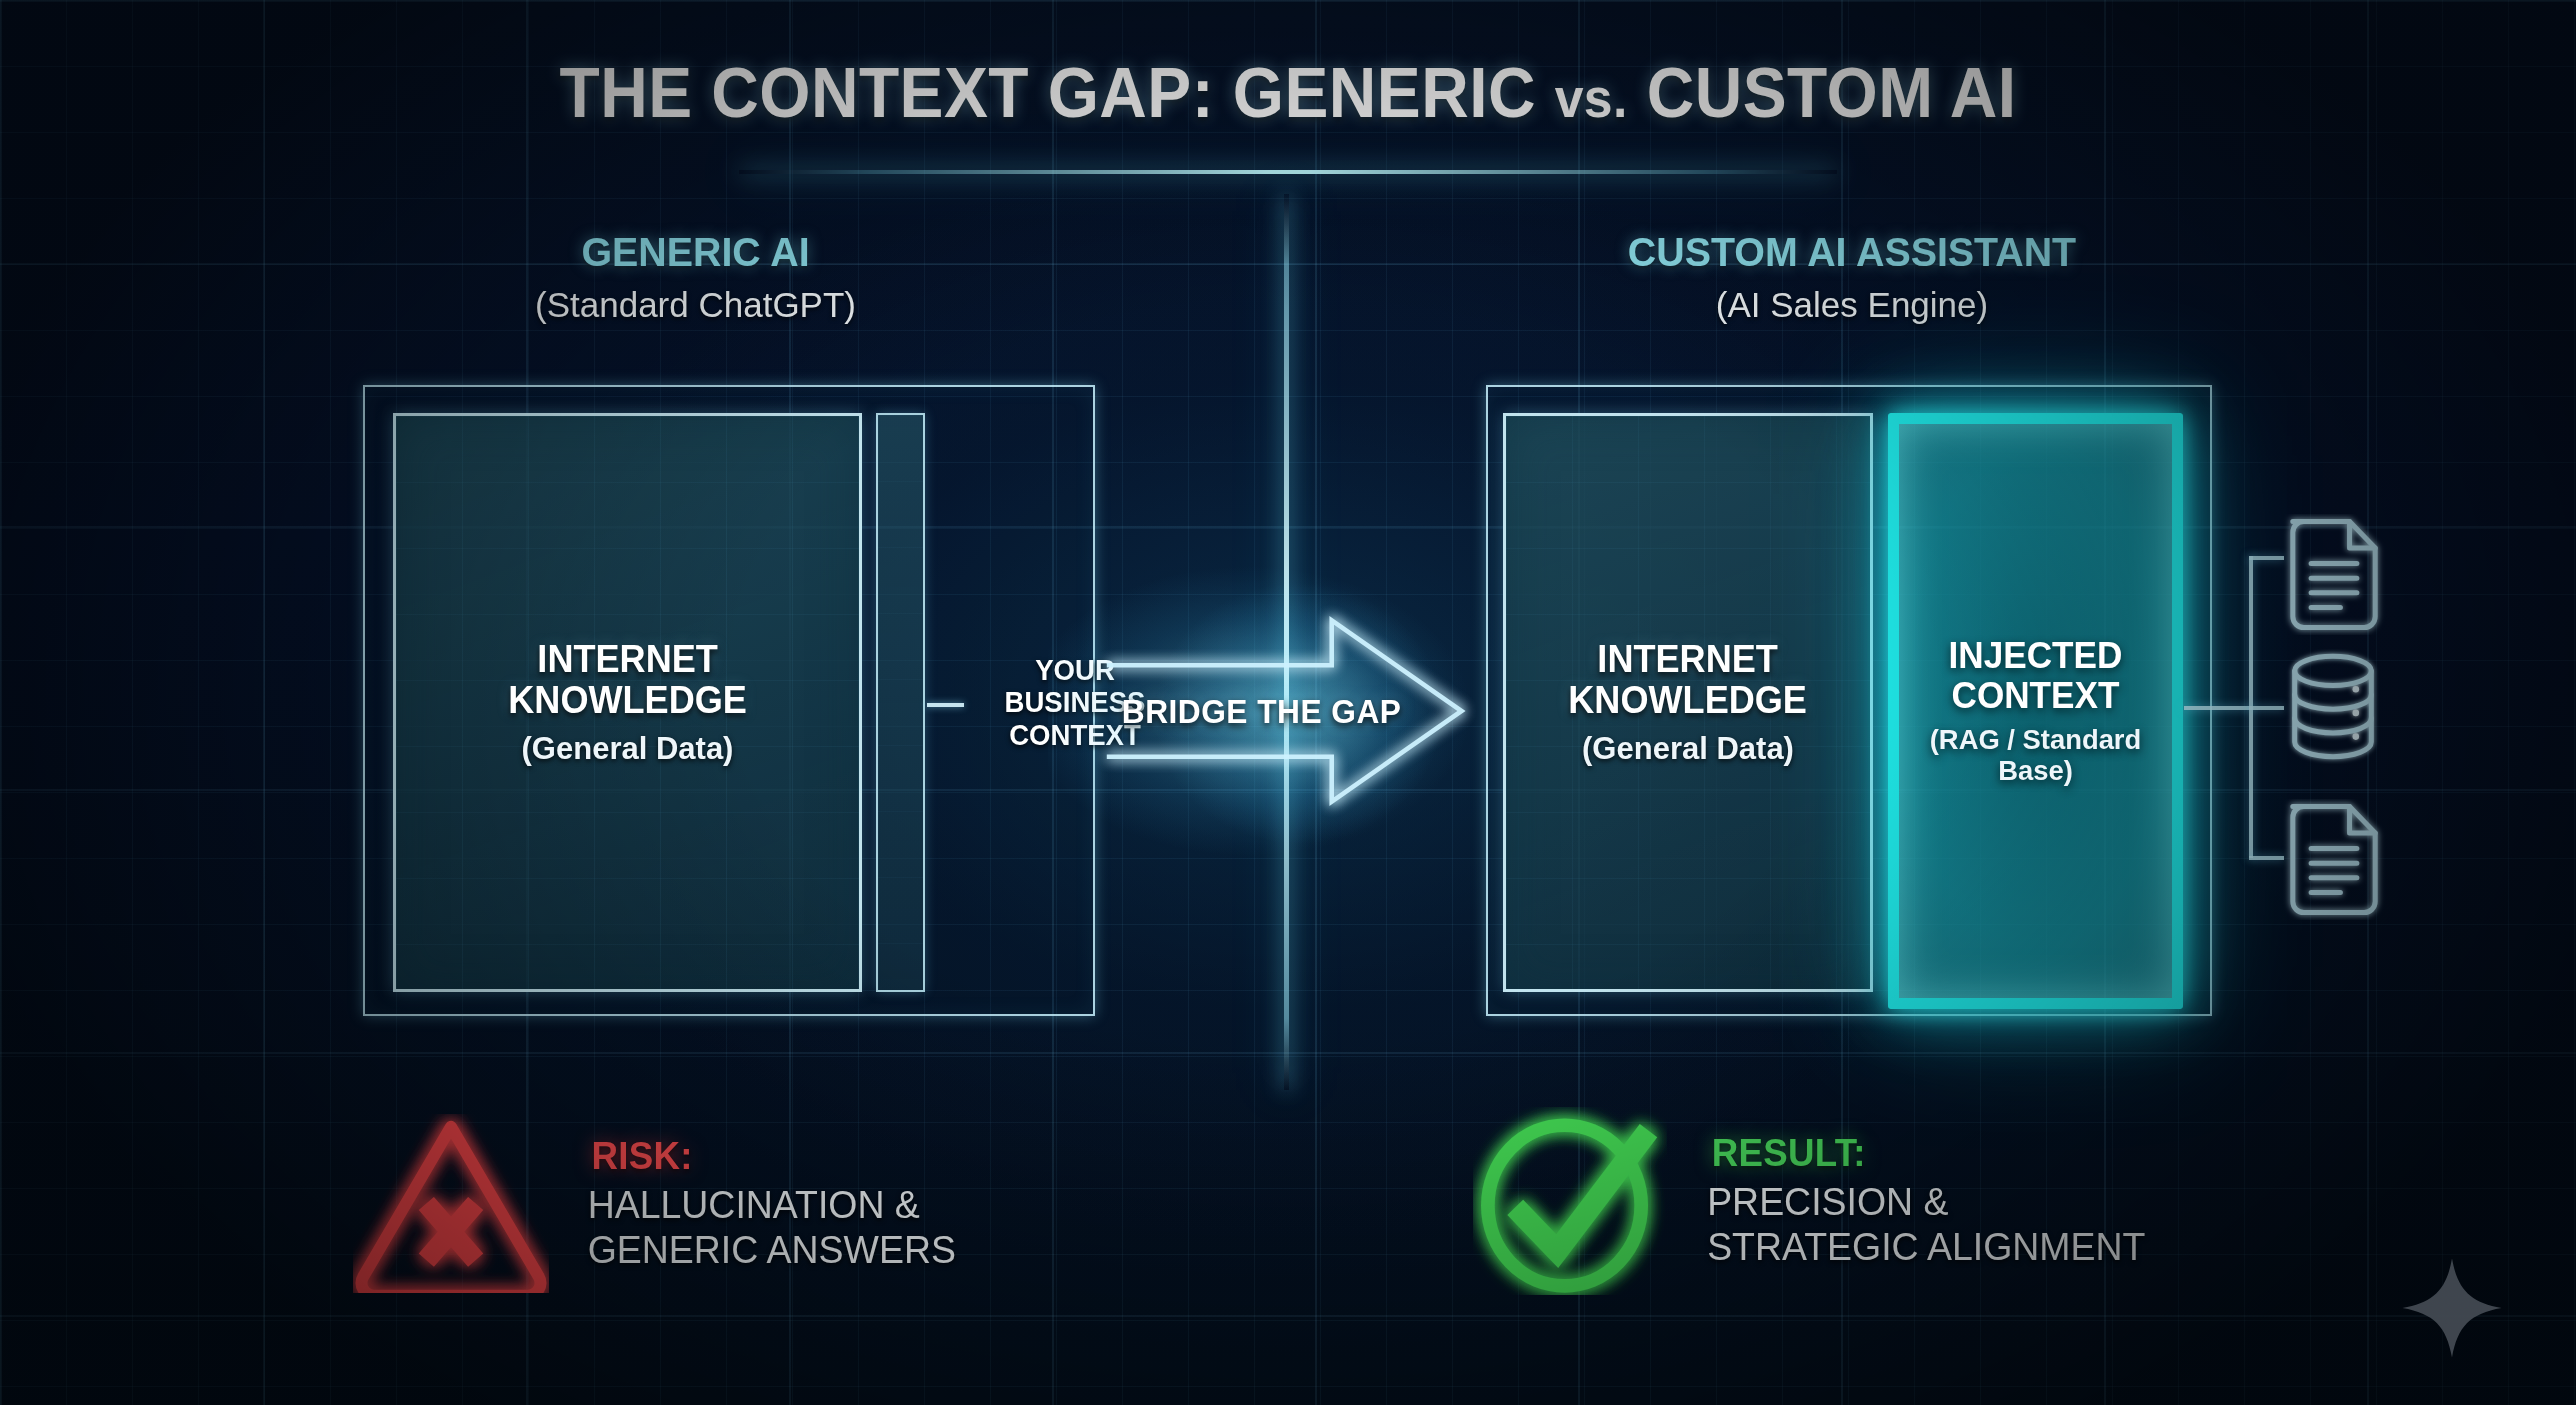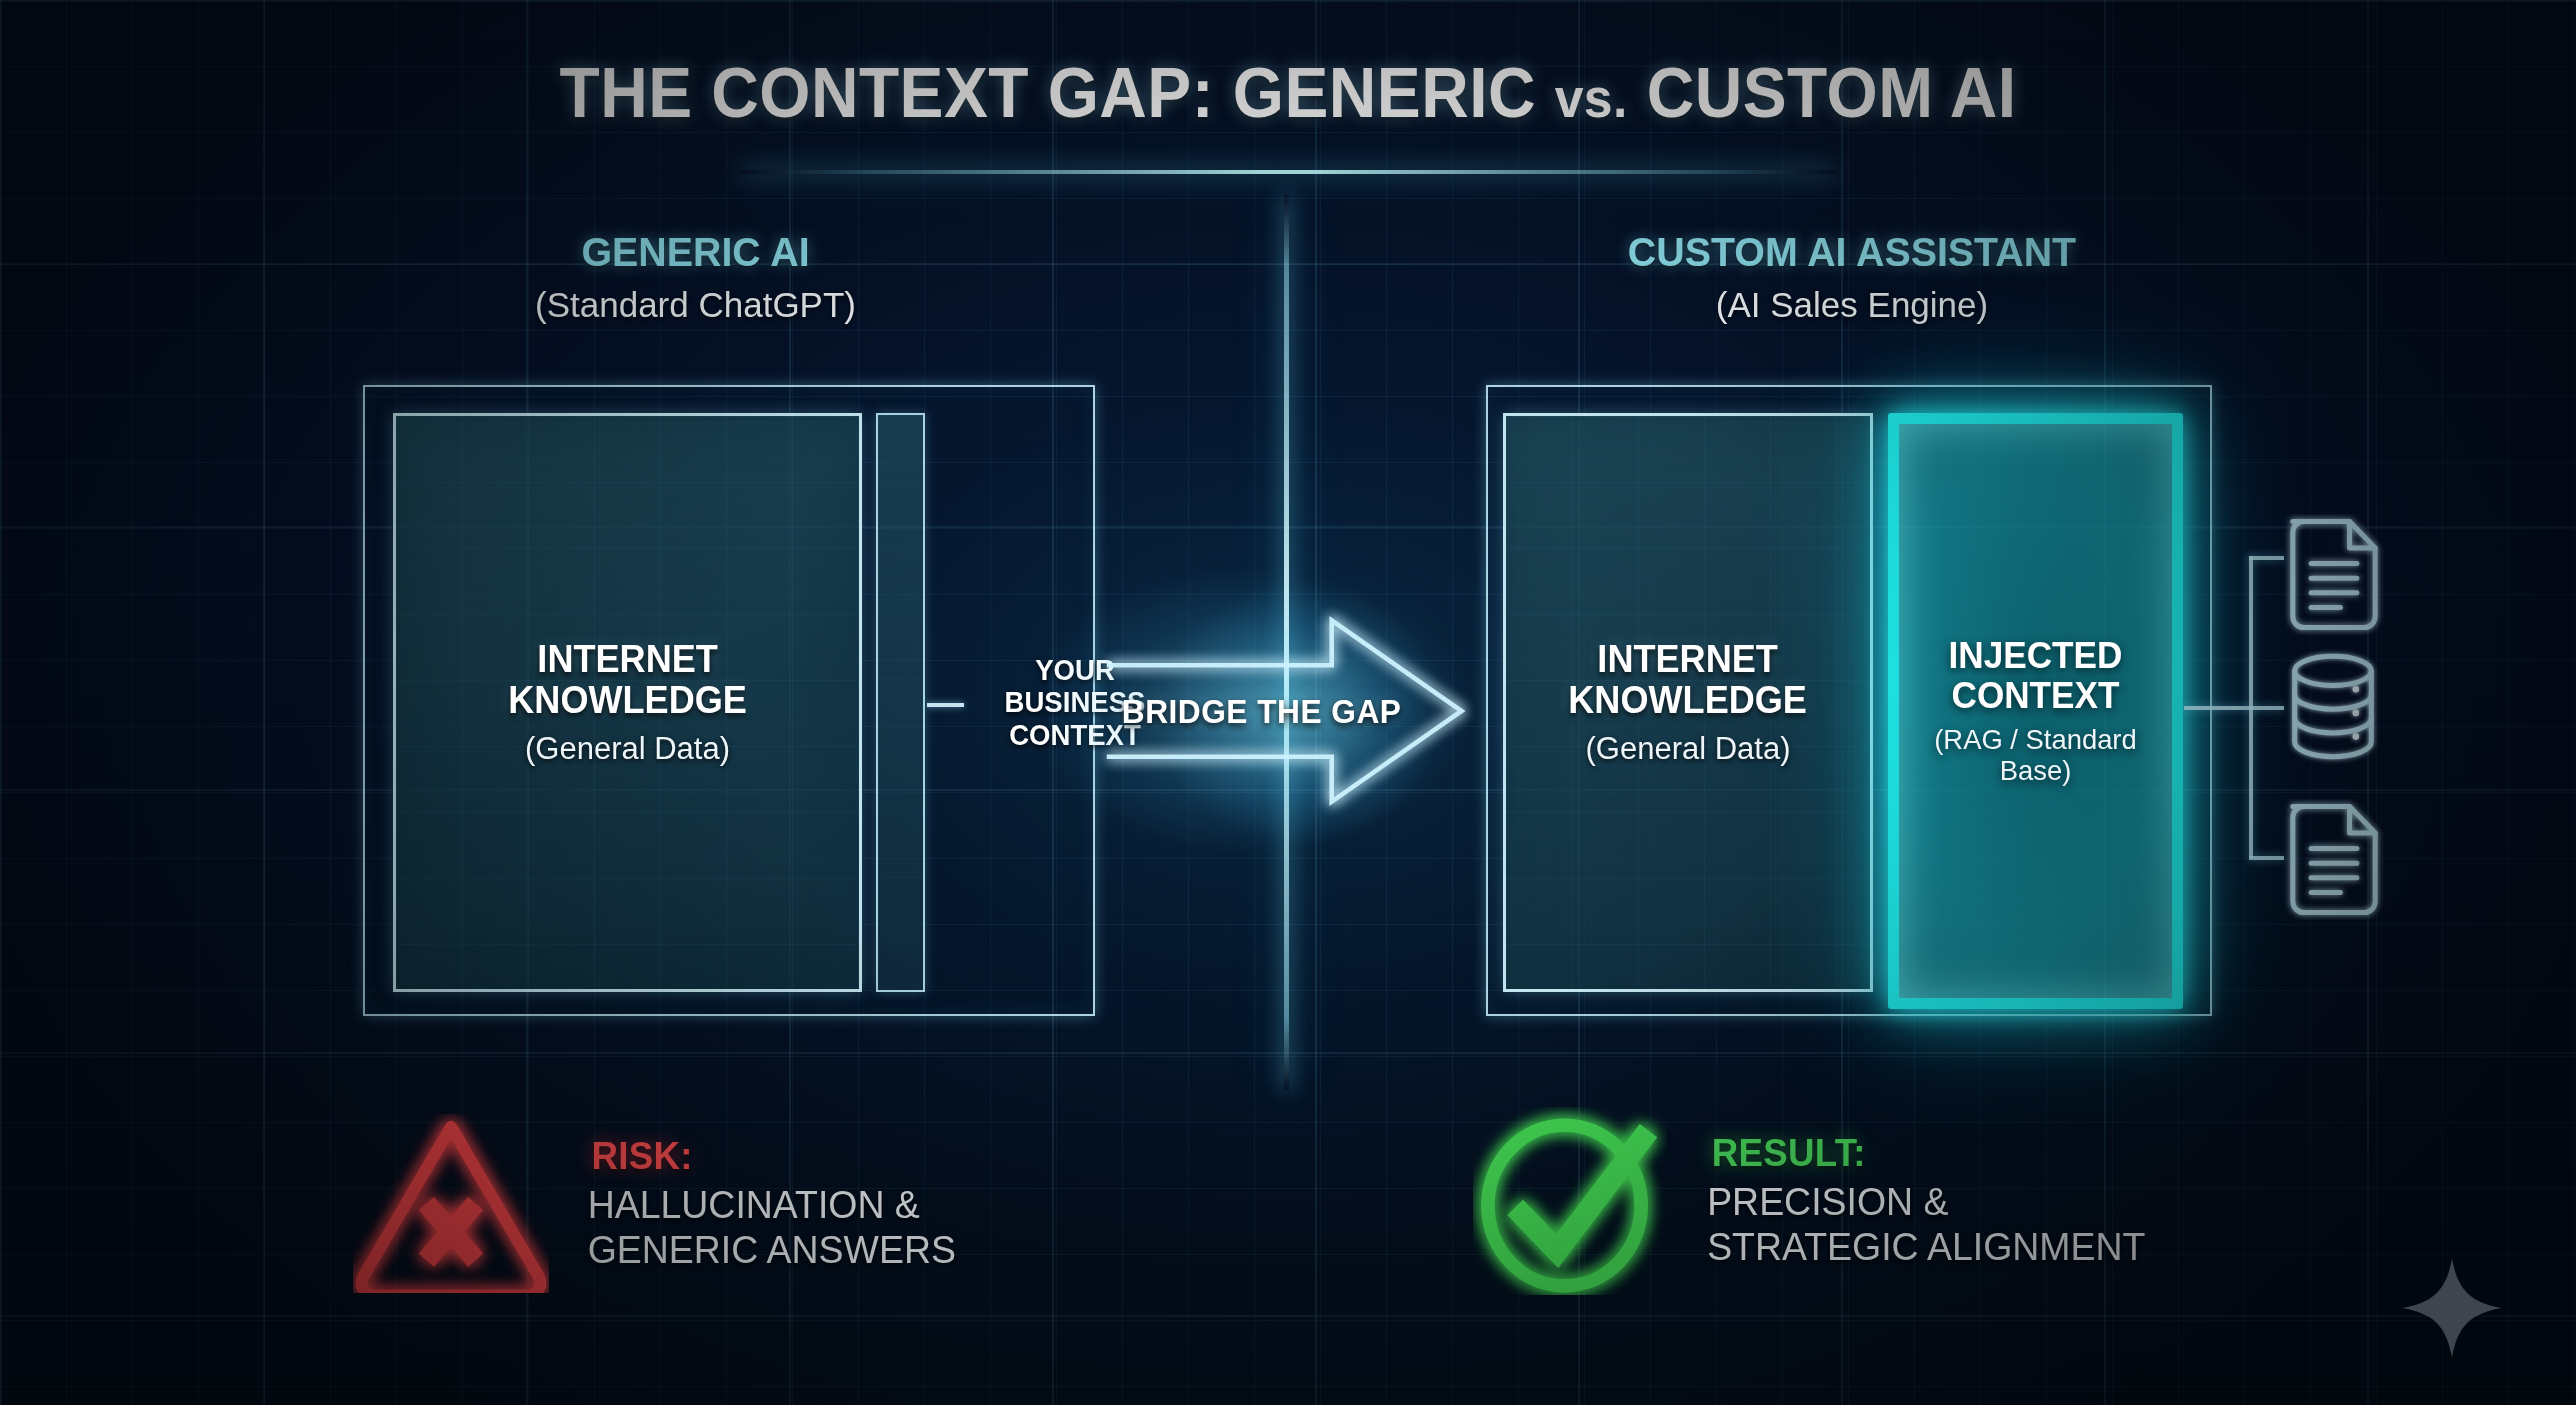--- a/index.html
+++ b/index.html
@@ -102,21 +102,21 @@
 
   .box-label {
     position:relative; z-index:2; text-align:center;
     font-size:38px; font-weight:bold; color:#ffffff;
     line-height:1.08; transform:scaleX(0.95);
     text-shadow:0 2.7px 6.4px rgba(0,0,0,0.85), 0 0 14.6px rgba(150,220,245,0.25);
     white-space:nowrap;
   }
   .box-sub {
     position:relative; z-index:2; margin-top:11px;
-    font-size:31px; font-weight:normal; color:#eef6fa;
+    font-size:31px; font-weight:bold; color:#eef6fa;
     line-height:1.12; text-align:center;
     text-shadow:0 1.8px 5.5px rgba(0,0,0,0.8);
     white-space:nowrap;
   }
 
   
   .sliver {
     position:absolute;
     border:2.7px solid rgba(196,238,250,0.85);
     background:linear-gradient(180deg, rgba(40,92,108,0.55), rgba(26,66,82,0.45));

